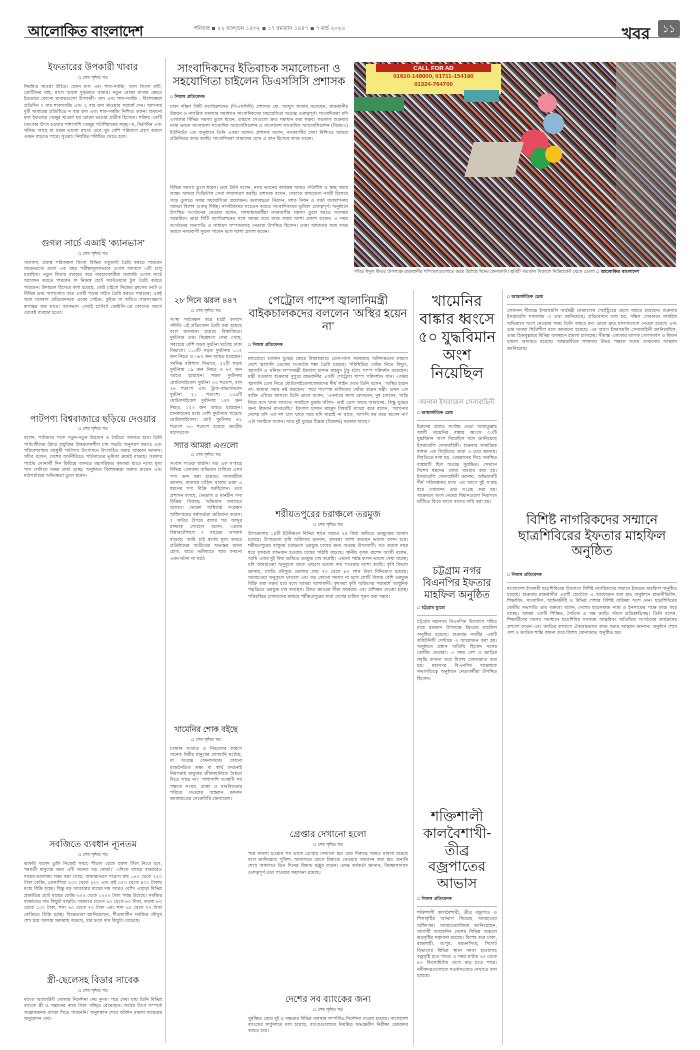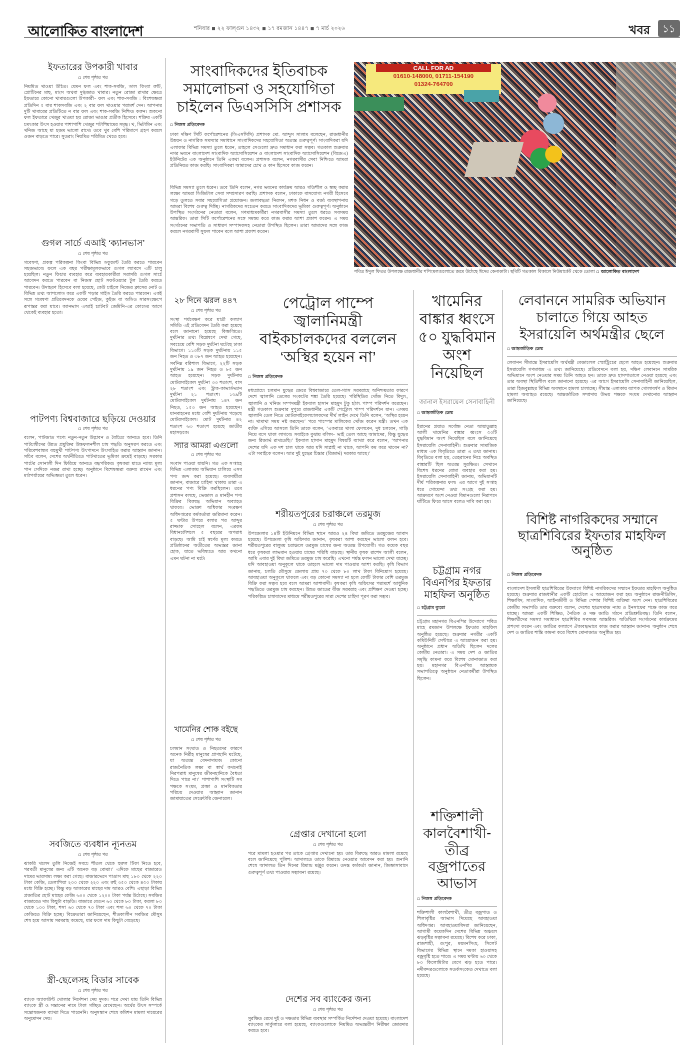--- a/index.html
+++ b/index.html
@@ -2,28 +2,28 @@
 <html><head>
 <meta charset="utf-8">
 <style>
   * { box-sizing: border-box; margin: 0; padding: 0; }
   html, body { width: 700px; height: 1050px; background: #fff; overflow: hidden; }
   body { font-family: "DejaVu Serif", serif; color: #222; position: relative; }
 
   .masthead { position: absolute; left: 24px; top: 20px; width: 656px; height: 18px; border-bottom: 1px solid #888; }
   .logo { position: absolute; left: 4px; top: 0; font-family: "DejaVu Serif", serif; font-weight: bold; font-size: 14px; color: #111; letter-spacing: -0.5px; }
   .dateline { position: absolute; left: 170px; top: 5px; font-size: 5.5px; color: #555; font-family: "DejaVu Sans", sans-serif; }
-  .section-label { position: absolute; right: 30px; top: 1px; font-size: 12px; font-weight: bold; color: #222; }
+  .section-label { position: absolute; right: 30px; top: 1px; font-size: 16px; font-weight: bold; color: #222; }
   .page-num { position: absolute; right: 0; top: 0; width: 22px; height: 17px; background: #6b6b6b; color: #fff; font-size: 10px; text-align: center; line-height: 17px; border-radius: 2px; font-family: "DejaVu Sans", sans-serif; }
 
   .col { position: absolute; overflow: hidden; }
   .headline { text-align: center; color: #111; line-height: 1.2; font-family: Liberation Sans, sans-serif; }
   .h-small { font-size: 9px; margin: 4px 0 2px; }
   .h-med { font-size: 12px; }
-  .h-big { font-size: 15px; }
+  .h-big { font-size: 11px; }
   .kicker { text-align: center; font-size: 4.5px; color: #333; margin-bottom: 2px; font-family: "DejaVu Sans", sans-serif; }
   .byline { font-size: 4.5px; color: #333; font-family: "DejaVu Sans", sans-serif; font-weight: bold; margin: 4px 0 3px; }
   .body-text { font-size: 4.6px; line-height: 6.3px; color: #444; text-align: justify; font-family: "DejaVu Sans", sans-serif; }
   .rule { border-top: 1px solid #bbb; margin: 3px 0; }
 
   .photo { position: absolute; left: 354px; top: 62px; width: 322px; height: 205px; overflow: hidden;
     background:
       radial-gradient(circle at 62% 45%, #f3c21b 0 8px, transparent 9px),
       radial-gradient(circle at 58% 47%, #2ba34a 0 10px, transparent 11px),
       radial-gradient(circle at 56% 40%, #e84a5f 0 14px, transparent 15px),
@@ -169,21 +169,20 @@
 <div class="col" style="left:417px; top:808px; width:80px; height:237px;">
   <div class="headline h-med" style="font-size:14px;">শক্তিশালী কালবৈশাখী-তীব্র বজ্রপাতের আভাস</div>
   <div class="byline">▫ নিজস্ব প্রতিবেদক</div>
   <div class="rule"></div>
   <div class="body-text">শক্তিশালী কালবৈশাখী, তীব্র বজ্রপাত ও শিলাবৃষ্টির আভাস দিয়েছে আবহাওয়া অধিদপ্তর। আবহাওয়াবিদরা জানিয়েছেন, আগামী কয়েকদিন দেশের বিভিন্ন অঞ্চলে ঝড়বৃষ্টির সম্ভাবনা রয়েছে। বিশেষ করে ঢাকা, রাজশাহী, রংপুর, ময়মনসিংহ, সিলেট বিভাগের বিভিন্ন স্থানে দমকা হাওয়াসহ বজ্রবৃষ্টি হতে পারে। এ সময় ঘণ্টায় ৬০ থেকে ৮০ কিলোমিটার বেগে ঝড় হতে পারে। নদীবন্দরগুলোকে সতর্কসংকেত দেখাতে বলা হয়েছে।</div>
 </div>
 
 <div class="vline" style="left:502px; top:290px; height:755px;"></div>
 
 <div class="col" style="left:507px; top:290px; width:170px; height:215px;">
-  <div class="headline h-big" style="margin:2px 0 4px; font-size:14px;">লেবাননে সামরিক অভিযান চালাতে গিয়ে আহত ইসরায়েলি অর্থমন্ত্রীর ছেলে</div>
   <div class="byline">▫ আন্তর্জাতিক ডেস্ক</div>
   <div class="rule"></div>
   <div class="body-text">লেবানন সীমান্তে ইসরায়েলি অর্থমন্ত্রী বেজালেল স্মোট্রিচের ছেলে আহত হয়েছেন। শুক্রবার ইসরায়েলি গণমাধ্যম এ তথ্য জানিয়েছে। প্রতিবেদনে বলা হয়, দক্ষিণ লেবাননে সামরিক অভিযানে অংশ নেওয়ার সময় তিনি আহত হন। তাকে দ্রুত হাসপাতালে নেওয়া হয়েছে এবং তার অবস্থা স্থিতিশীল বলে জানানো হয়েছে। এর আগে ইসরায়েলি সেনাবাহিনী জানিয়েছিল, তারা হিজবুল্লাহর বিভিন্ন অবস্থানে হামলা চালাচ্ছে। সীমান্ত এলাকায় ব্যাপক গোলাবর্ষণ ও বিমান হামলা অব্যাহত রয়েছে। আন্তর্জাতিক সম্প্রদায় উভয় পক্ষকে সংযম দেখানোর আহ্বান জানিয়েছে।</div>
 </div>
 
 <div class="col" style="left:507px; top:508px; width:170px; height:537px;">
   <div class="headline h-big" style="margin:4px 0 13px; font-size:13px;">বিশিষ্ট নাগরিকদের সম্মানে ছাত্রশিবিরের ইফতার মাহফিল অনুষ্ঠিত</div>
   <div class="byline">▫ নিজস্ব প্রতিবেদক</div>
   <div class="rule"></div>
   <div class="body-text">বাংলাদেশ ইসলামী ছাত্রশিবিরের উদ্যোগে বিশিষ্ট নাগরিকদের সম্মানে ইফতার মাহফিল অনুষ্ঠিত হয়েছে। শুক্রবার রাজধানীর একটি হোটেলে এ আয়োজন করা হয়। অনুষ্ঠানে রাজনীতিবিদ, শিক্ষাবিদ, সাংবাদিক, আইনজীবী ও বিভিন্ন পেশার বিশিষ্ট ব্যক্তিরা অংশ নেন। ছাত্রশিবিরের কেন্দ্রীয় সভাপতি তার বক্তব্যে বলেন, দেশের ছাত্রসমাজ ন্যায় ও ইনসাফের পক্ষে কাজ করে যাচ্ছে। আমরা একটি শিক্ষিত, নৈতিক ও দক্ষ জাতি গঠনে প্রতিশ্রুতিবদ্ধ। তিনি বলেন, শিক্ষার্থীদের সমস্যা সমাধানে ছাত্রশিবির সবসময় আন্তরিক। অতিথিরা সংগঠনের কার্যক্রমের প্রশংসা করেন এবং জাতির কল্যাণে ঐক্যবদ্ধভাবে কাজ করার আহ্বান জানান। অনুষ্ঠান শেষে দেশ ও জাতির শান্তি কামনা করে বিশেষ মোনাজাত অনুষ্ঠিত হয়।</div>

